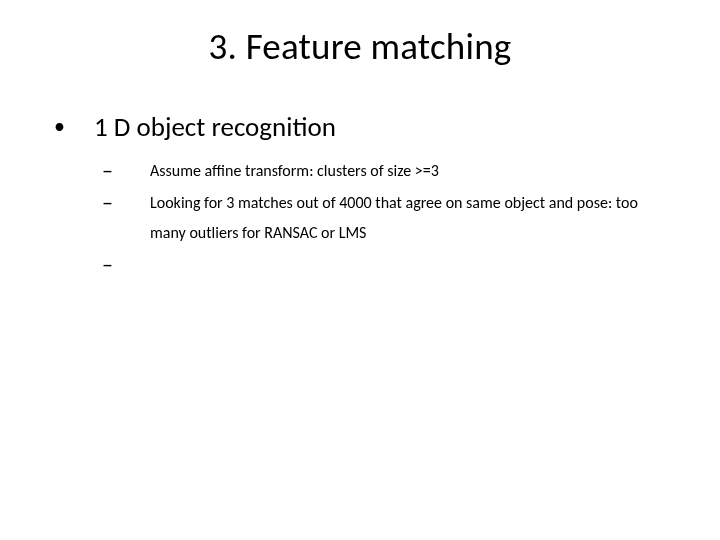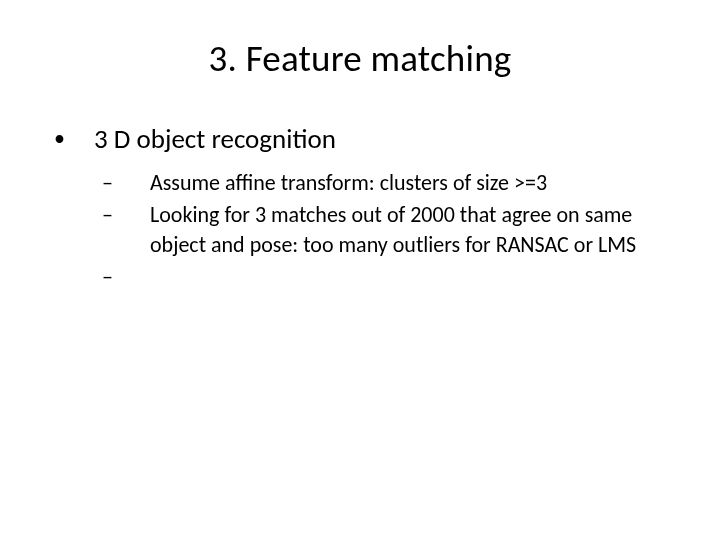--- a/index.html
+++ b/index.html
@@ -10,21 +10,20 @@
     background: #ffffff;
     font-family: Calibri, "Segoe UI", Arial, sans-serif;
     color: #000000;
     overflow: hidden;
   }
   .slide {
     position: relative;
     width: 720px;
     height: 381px;
     box-sizing: border-box;
-    margin-top: 12px;
   }
   .title {
     position: absolute;
     top: 24px;
     left: 0;
     width: 720px;
     text-align: center;
     font-size: 37px;
     font-weight: 400;
     letter-spacing: 0.2px;
@@ -62,49 +61,49 @@
   }
   .l2 .bullet {
     width: 48px;
     flex: 0 0 48px;
     font-size: 22px;
     line-height: 30px;
     text-align: left;
     padding-left: 6px;
   }
   .l2 .text {
-    font-size: 22px;
+    font-size: 16px;
     line-height: 30px;
     max-width: 520px;
   }
 </style>
 </head>
 <body>
 
 <div class="slide">
 
   <div class="title">3. Feature matching</div>
 
   <div class="body">
 
     <div class="l1">
       <div class="bullet">•</div>
-      <div class="text">3 D object recognition</div>
+      <div class="text">1 D object recognition</div>
     </div>
 
     <div class="l2-group">
 
       <div class="l2">
         <div class="bullet">–</div>
         <div class="text">Assume affine transform: clusters of size &gt;=3</div>
       </div>
 
       <div class="l2">
         <div class="bullet">–</div>
-        <div class="text">Looking for 3 matches out of 2000 that agree on same object and pose: too many outliers for RANSAC or LMS</div>
+        <div class="text">Looking for 3 matches out of 4000 that agree on same object and pose: too many outliers for RANSAC or LMS</div>
       </div>
 
       <div class="l2">
         <div class="bullet">–</div>
       </div>
 
     </div>
 
   </div>
 

